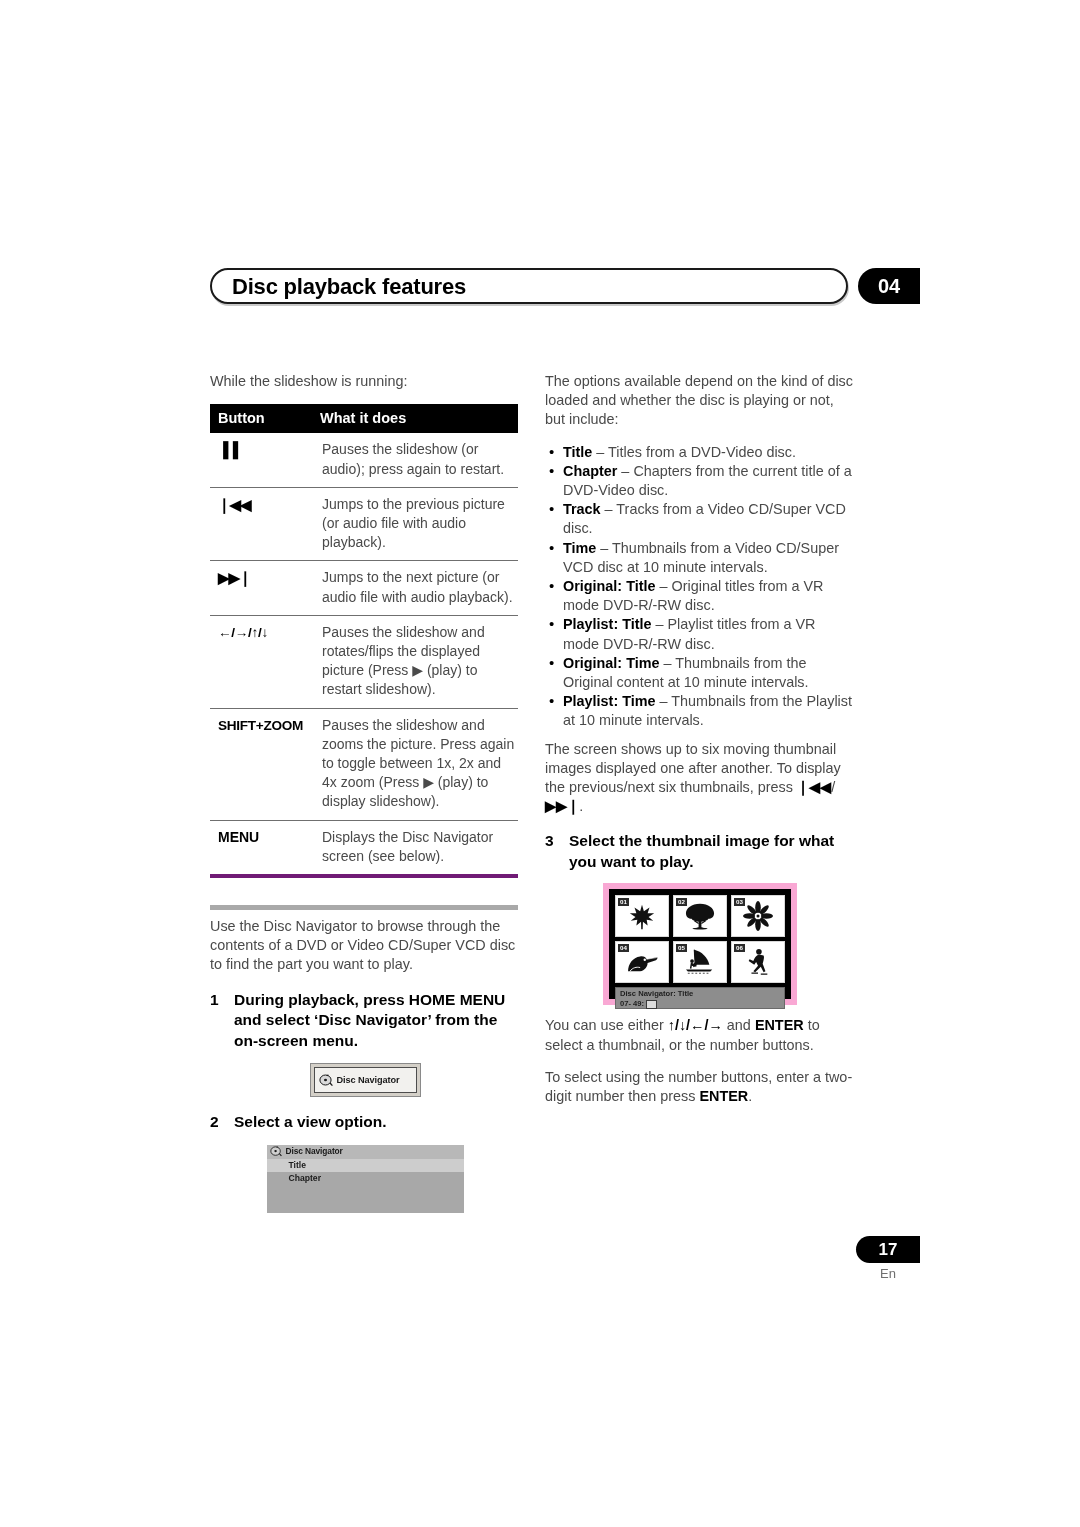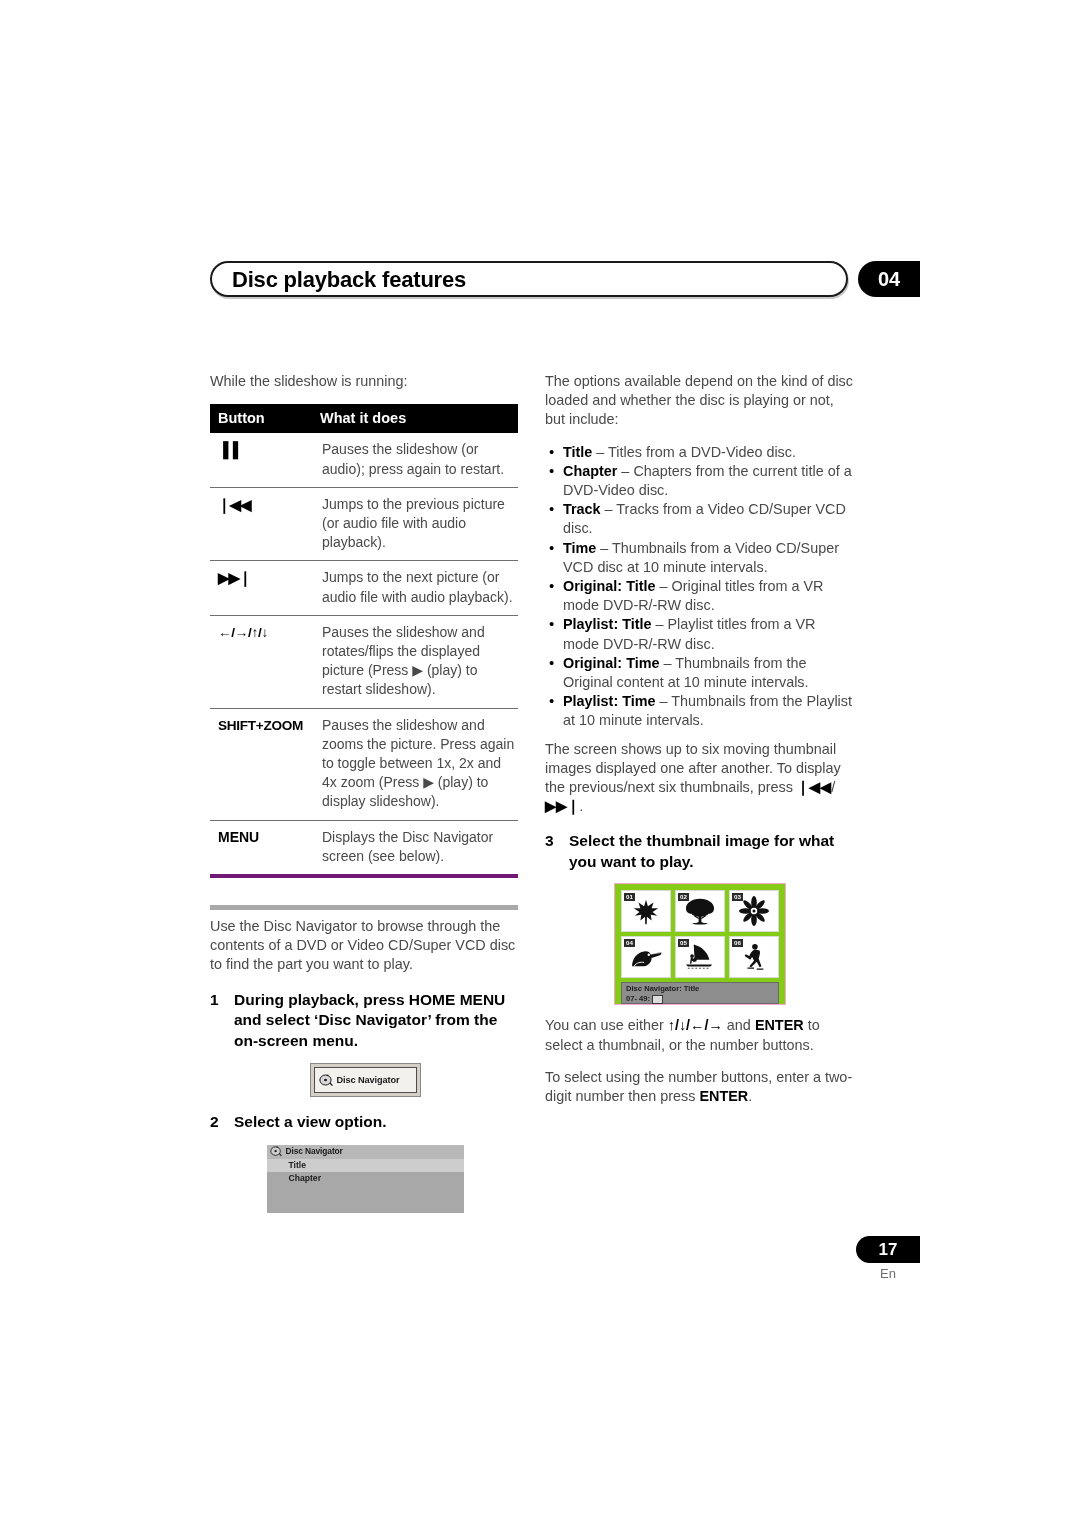--- a/index.html
+++ b/index.html
@@ -20,21 +20,21 @@
     position: absolute;
     left: 0; top: 0;
     width: 1080px;
     height: 1527px;
   }
 
   
   .header {
     position: absolute;
     left: 210px;
-    top: 261px;
+    top: 268px;
     width: 710px;
     height: 38px;
   }
   .header-pill {
     position: absolute;
     left: 0; top: 0;
     width: 638px;
     height: 36px;
     border: 2px solid #1a1a1a;
     border-radius: 19px;
@@ -243,26 +243,26 @@
   }
   .dn-item.selected { background: #cdcdcd; }
 
   
   .thumb-wrap {
     margin-top: 11px;
     display: flex;
     justify-content: center;
   }
   .thumb-screen {
-    width: 172px;
+    width: 194px;
     height: 122px;
-    background: #84cc16;
+    background: #000000;
     padding: 6px 6px 4px 6px;
     box-sizing: border-box;
-    border: 1px solid #f9a8d4;
+    border: 6px solid #f9a8d4;
   }
   .thumb-grid {
     display: grid;
     grid-template-columns: repeat(3, 1fr);
     gap: 4px;
   }
   .thumb {
     position: relative;
     background: #ffffff;
     border: 1px solid #d8d8d8;

